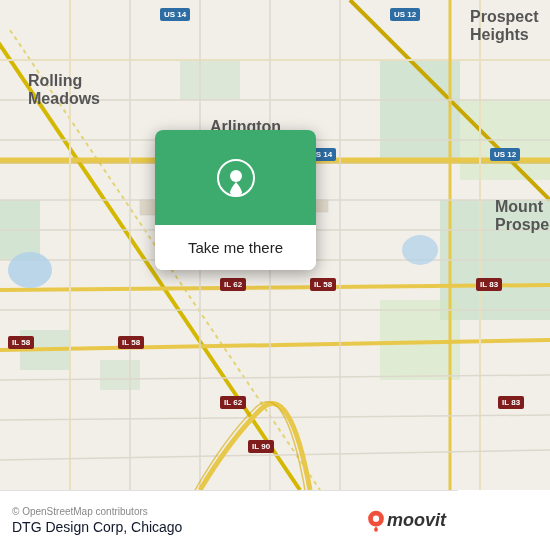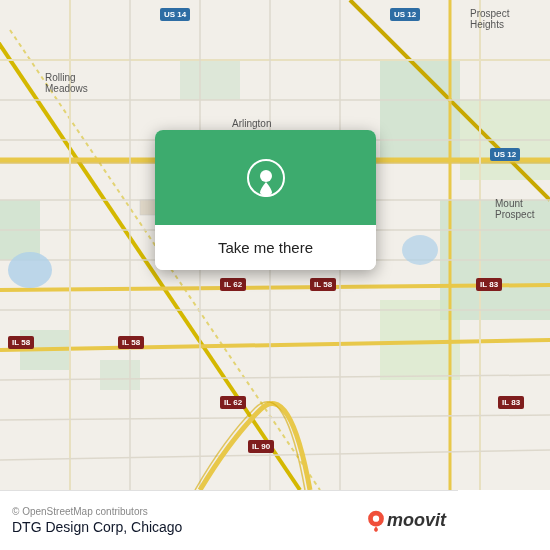--- a/index.html
+++ b/index.html
@@ -26,21 +26,21 @@
       height: 100%;
       position: absolute;
       top: 0; left: 0;
     }
 
     
     #popup-card {
       position: absolute;
       top: 130px;
       left: 155px;
-      width: 221px;
+      width: 161px;
       background: white;
       border-radius: 8px;
       box-shadow: 0 4px 16px rgba(0,0,0,0.35);
       overflow: hidden;
       z-index: 10;
     }
 
     #popup-green {
       background-color: #3dab6e;
       height: 95px;
@@ -110,23 +110,23 @@
     .moovit-text {
       font-size: 18px;
       font-weight: bold;
       color: #333;
       font-style: italic;
     }
 
     
     .map-label {
       position: absolute;
-      font-size: 10px;
+      font-size: 16px;
       color: #555;
-      font-weight: 400;
+      font-weight: 700;
       white-space: nowrap;
     }
 
     
     .shield {
       position: absolute;
       background: #2e6da4;
       color: white;
       font-size: 8px;
       font-weight: bold;
@@ -201,22 +201,22 @@
     <rect x="140" y="200" width="20" height="15" fill="#e0d8c8" stroke="#ccc" stroke-width="0.5"></rect>
     <rect x="170" y="220" width="25" height="15" fill="#e0d8c8" stroke="#ccc" stroke-width="0.5"></rect>
     <rect x="220" y="200" width="20" height="15" fill="#e0d8c8" stroke="#ccc" stroke-width="0.5"></rect>
     <rect x="280" y="210" width="20" height="15" fill="#e0d8c8" stroke="#ccc" stroke-width="0.5"></rect>
     <rect x="310" y="200" width="18" height="12" fill="#e0d8c8" stroke="#ccc" stroke-width="0.5"></rect>
 
     <path d="M 200 490 Q 230 440 260 410 Q 290 380 310 490" stroke="#e8c84a" stroke-width="5" fill="none"></path>
     <path d="M 195 490 Q 225 438 255 408 Q 285 378 305 490" stroke="#d4a800" stroke-width="1.5" fill="none" opacity="0.6"></path>
   </svg>
 
-  <div class="map-label" style="top:72px; left:28px;margin-left:17px;">Rolling<br>Meadows</div>
-  <div class="map-label" style="top:118px; left:232px;">Arlington</div>
+  <div class="map-label" style="top:72px; left:28px;">Rolling<br>Meadows</div>
+  <div class="map-label" style="top:118px; left:210px;">Arlington</div>
   <div class="map-label" style="top:8px; left:470px;">Prospect<br>Heights</div>
   <div class="map-label" style="top:198px; left:495px;">Mount<br>Prospect</div>
 
   <div class="shield us" style="top:8px; left:160px;">US 14</div>
   <div class="shield us" style="top:148px; left:306px;">US 14</div>
   <div class="shield us" style="top:8px; left:390px;">US 12</div>
   <div class="shield us" style="top:148px; left:490px;">US 12</div>
   <div class="shield il" style="top:278px; left:310px;">IL 58</div>
   <div class="shield il" style="top:336px; left:8px;">IL 58</div>
   <div class="shield il" style="top:336px; left:118px;">IL 58</div>

